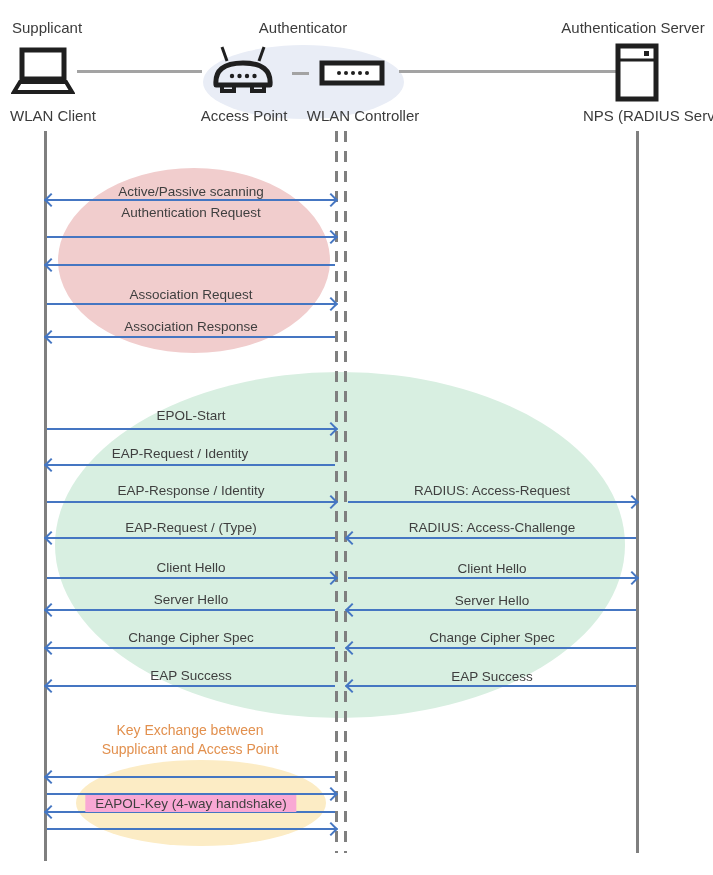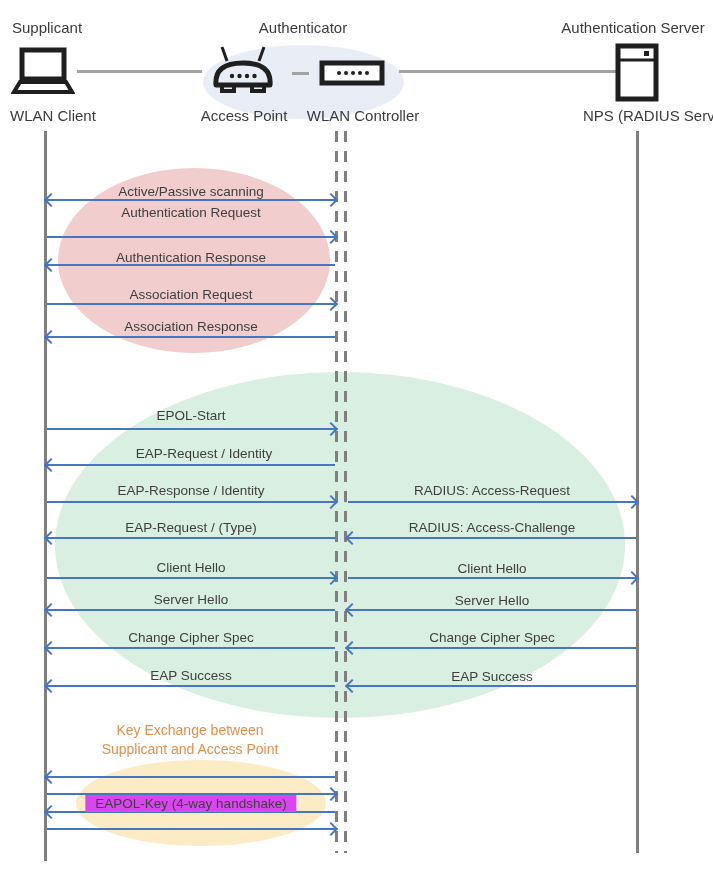--- a/index.html
+++ b/index.html
@@ -20,21 +20,21 @@
   .dashline{background:repeating-linear-gradient(to bottom,#7f7f7f 0 11px,transparent 11px 20px);}
   
   .bubble{position:absolute;border-radius:50%;}
   .phase-title{position:absolute;font-size:14px;white-space:nowrap;transform:translateX(-50%);}
   
   .arrow-line{position:absolute;height:2px;}
   .head{position:absolute;width:8px;height:8px;top:-4px;}
   .head-r{right:-1px;transform:rotate(45deg);}
   .head-l{left:-1px;transform:rotate(-135deg);}
   .msg-label{position:absolute;font-size:13.5px;color:#3f3f3f;white-space:nowrap;transform:translateX(-50%);line-height:17px;}
-  .msg-label.bg{background:#d946ef;padding:0 10px;}
+  .msg-label.bg{background:#f9a8d4;padding:0 10px;}
   .icon{position:absolute;}
 </style>
 </head>
 <body>
 
 <div id="canvas">
 
   <div class="hdr-ellipse" style="background: rgb(233, 237, 246);"></div>
 
   <div class="hline" style="left:77px;width:125px;"></div>
@@ -104,37 +104,36 @@
         <span class="head head-l" style="border-top: 2px solid rgb(69, 118, 194); border-right: 2px solid rgb(69, 118, 194);"></span>
       </div>
       <div class="msg-label" style="left: 191px; top: 183px; color: rgb(63, 63, 63);">Active/Passive scanning</div>
       <div class="arrow-line" style="left: 47px; width: 288px; top: 236px; background: rgb(69, 118, 194);">
         <span class="head head-r" style="border-top: 2px solid rgb(69, 118, 194); border-right: 2px solid rgb(69, 118, 194);"></span>
       </div>
       <div class="msg-label" style="left: 191px; top: 204px; color: rgb(63, 63, 63);">Authentication Request</div>
       <div class="arrow-line" style="left: 47px; width: 288px; top: 264px; background: rgb(69, 118, 194);">
         <span class="head head-l" style="border-top: 2px solid rgb(69, 118, 194); border-right: 2px solid rgb(69, 118, 194);"></span>
       </div>
-      <div class="msg-label" style="left: 191px; top: 249px; color: rgb(63, 63, 63);">Authentication Response</div>
       <div class="arrow-line" style="left: 47px; width: 288px; top: 303px; background: rgb(69, 118, 194);">
         <span class="head head-r" style="border-top: 2px solid rgb(69, 118, 194); border-right: 2px solid rgb(69, 118, 194);"></span>
       </div>
       <div class="msg-label" style="left: 191px; top: 286px; color: rgb(63, 63, 63);">Association Request</div>
       <div class="arrow-line" style="left: 47px; width: 288px; top: 336px; background: rgb(69, 118, 194);">
         <span class="head head-l" style="border-top: 2px solid rgb(69, 118, 194); border-right: 2px solid rgb(69, 118, 194);"></span>
       </div>
       <div class="msg-label" style="left: 191px; top: 318px; color: rgb(63, 63, 63);">Association Response</div>
       <div class="arrow-line" style="left: 47px; width: 288px; top: 428px; background: rgb(69, 118, 194);">
         <span class="head head-r" style="border-top: 2px solid rgb(69, 118, 194); border-right: 2px solid rgb(69, 118, 194);"></span>
       </div>
       <div class="msg-label" style="left: 191px; top: 407px; color: rgb(63, 63, 63);">EPOL-Start</div>
       <div class="arrow-line" style="left: 47px; width: 288px; top: 464px; background: rgb(69, 118, 194);">
         <span class="head head-l" style="border-top: 2px solid rgb(69, 118, 194); border-right: 2px solid rgb(69, 118, 194);"></span>
       </div>
-      <div class="msg-label" style="left: 204px; top: 445px; color: rgb(63, 63, 63);">EAP-Request / Identity</div>
+      <div class="msg-label" style="left: 180px; top: 445px; color: rgb(63, 63, 63);">EAP-Request / Identity</div>
       <div class="arrow-line" style="left: 47px; width: 288px; top: 501px; background: rgb(69, 118, 194);">
         <span class="head head-r" style="border-top: 2px solid rgb(69, 118, 194); border-right: 2px solid rgb(69, 118, 194);"></span>
       </div>
       <div class="msg-label" style="left: 191px; top: 482px; color: rgb(63, 63, 63);">EAP-Response / Identity</div>
       <div class="arrow-line" style="left: 47px; width: 288px; top: 537px; background: rgb(69, 118, 194);">
         <span class="head head-l" style="border-top: 2px solid rgb(69, 118, 194); border-right: 2px solid rgb(69, 118, 194);"></span>
       </div>
       <div class="msg-label" style="left: 191px; top: 519px; color: rgb(63, 63, 63);">EAP-Request / (Type)</div>
       <div class="arrow-line" style="left: 47px; width: 288px; top: 577px; background: rgb(69, 118, 194);">
         <span class="head head-r" style="border-top: 2px solid rgb(69, 118, 194); border-right: 2px solid rgb(69, 118, 194);"></span>

